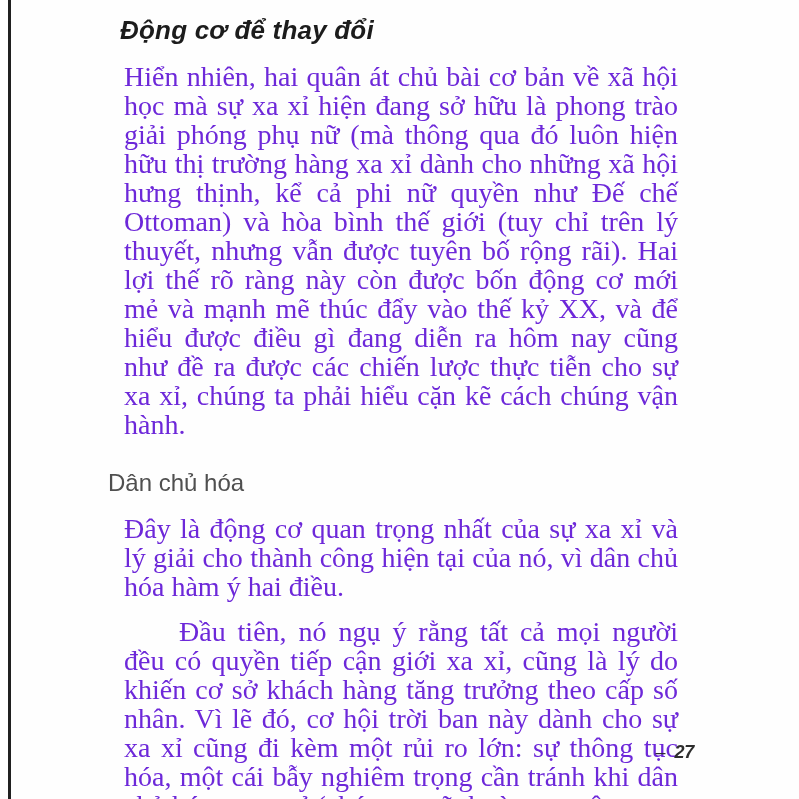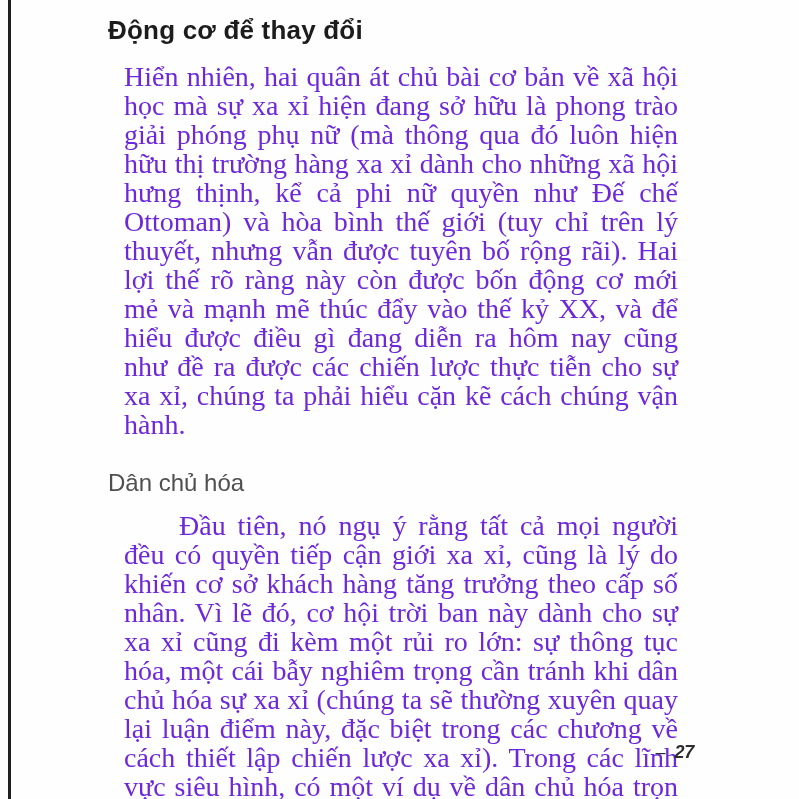--- a/index.html
+++ b/index.html
@@ -24,25 +24,26 @@
     background: #202020;
   }
   .content {
     position: absolute;
     left: 108px;
     top: 8px;
     width: 586px;
   }
   .heading {
     font-family: "Liberation Sans", sans-serif;
+    font-style: italic;
     font-weight: bold;
     font-size: 26px;
     line-height: 32px;
     color: #1c1c1c;
-    margin: 6px 0 14px 0;
+    margin: 6px 0 14px 12px;
     letter-spacing: 0.2px;
   }
   .body-para {
     font-size: 28px;
     line-height: 29px;
     color: #6d28d9;
     text-align: justify;
     margin: 16px;
   }
   .subheading {
@@ -88,20 +89,21 @@
   <div class="spine-line"></div>
 
   <div class="content">
 
     <h1 class="heading">Động cơ để thay đổi</h1>
 
     <p class="body-para para-1">Hiển nhiên, hai quân át chủ bài cơ bản về xã hội học mà sự xa xỉ hiện đang sở hữu là phong trào giải phóng phụ nữ (mà thông qua đó luôn hiện hữu thị trường hàng xa xỉ dành cho những xã hội hưng thịnh, kể cả phi nữ quyền như Đế chế Ottoman) và hòa bình thế giới (tuy chỉ trên lý thuyết, nhưng vẫn được tuyên bố rộng rãi). Hai lợi thế rõ ràng này còn được bốn động cơ mới mẻ và mạnh mẽ thúc đẩy vào thế kỷ XX, và để hiểu được điều gì đang diễn ra hôm nay cũng như đề ra được các chiến lược thực tiễn cho sự xa xỉ, chúng ta phải hiểu cặn kẽ cách chúng vận hành.</p>
 
     <h2 class="subheading">Dân chủ hóa</h2>
 
+    <p class="body-para para-2">Đây là động cơ quan trọng nhất của sự xa xỉ và lý giải cho thành công hiện tại của nó, vì dân chủ hóa hàm ý hai điều.</p>
 
     <p class="body-para para-3">Đầu tiên, nó ngụ ý rằng tất cả mọi người đều có quyền tiếp cận giới xa xỉ, cũng là lý do khiến cơ sở khách hàng tăng trưởng theo cấp số nhân. Vì lẽ đó, cơ hội trời ban này dành cho sự xa xỉ cũng đi kèm một rủi ro lớn: sự thông tục hóa, một cái bẫy nghiêm trọng cần tránh khi dân chủ hóa sự xa xỉ (chúng ta sẽ thường xuyên quay lại luận điểm này, đặc biệt trong các chương về cách thiết lập chiến lược xa xỉ). Trong các lĩnh vực siêu hình, có một ví dụ về dân chủ hóa trọn vẹn mà không có bất kỳ sự thông tục hóa nào: tuy dân chủ hóa ý niệm về “cuộc sống vĩnh hằng” cho muôn người, nhưng</p>
 
   </div>
 
   <div class="pagenum">
     <span class="dash">–</span><span class="num">27</span>
   </div>
 
 </div>

